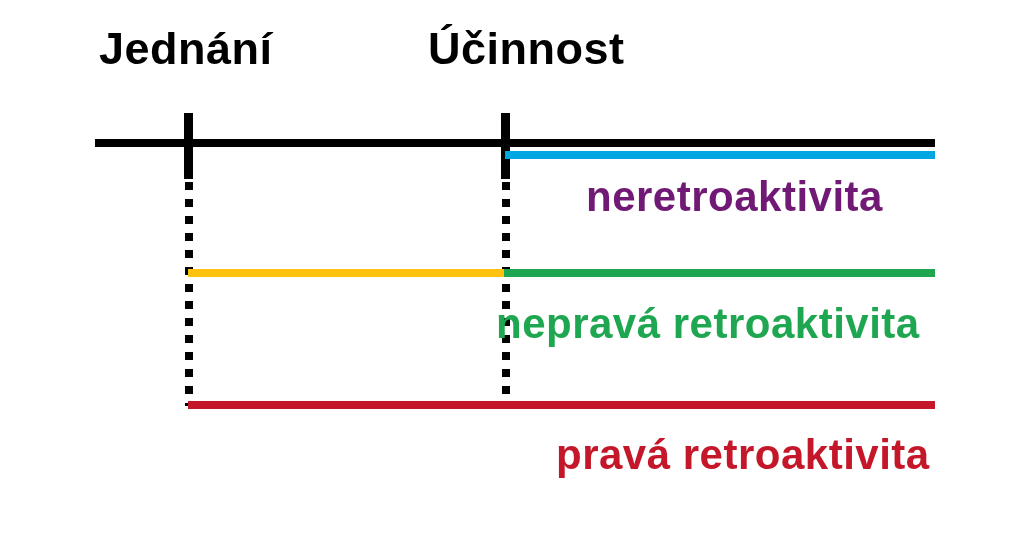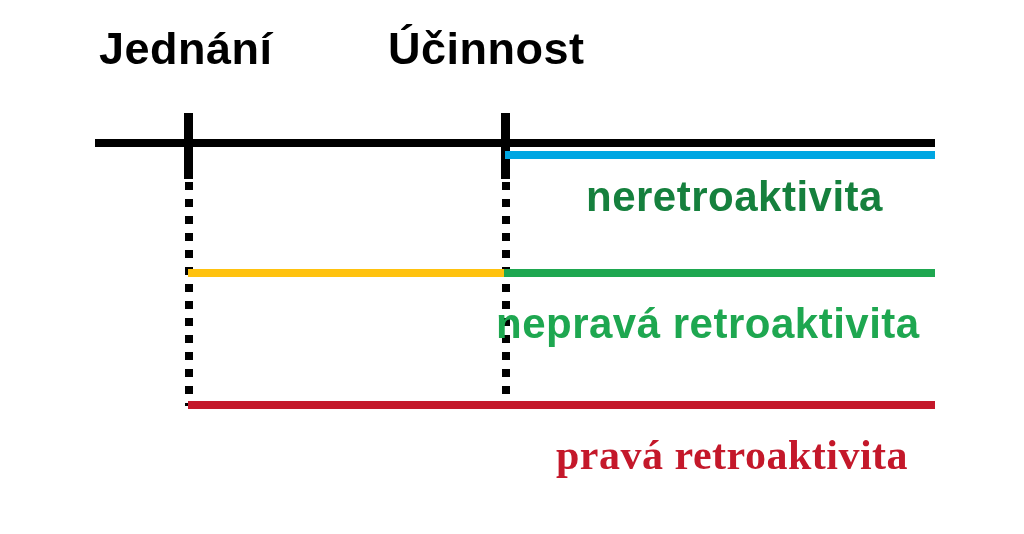--- a/index.html
+++ b/index.html
@@ -18,21 +18,21 @@
   .event-label {
     position: absolute;
     font-size: 45px;
     font-weight: 700;
     color: #000000;
     line-height: 1;
     white-space: nowrap;
     letter-spacing: 0.5px;
   }
   #label-jednani { left: 99px; top: 26px; }
-  #label-ucinnost { left: 388px; top: 26px; }
+  #label-ucinnost { left: 428px; top: 26px; }
 
   .timeline-axis {
     position: absolute;
     left: 95px; top: 139px;
     width: 840px; height: 8px;
     background: #000000;
   }
   .tick {
     position: absolute;
     top: 113px;
@@ -85,22 +85,22 @@
   <div class="event-label" id="label-ucinnost">Účinnost</div>
 
   <div class="timeline-axis" style="background: rgb(0, 0, 0);"></div>
   <div class="tick" id="tick-jednani" style="background: rgb(0, 0, 0);"></div>
   <div class="tick" id="tick-ucinnost" style="background: rgb(0, 0, 0);"></div>
 
   <div class="dotted-guide" id="dotted-jednani"></div>
   <div class="dotted-guide" id="dotted-ucinnost"></div>
 
   <div class="series-line" id="line-neretro" style="background: rgb(0, 166, 226);"></div>
-  <div class="series-label" id="label-neretro" style="color: #15803d;">neretroaktivita</div>
+  <div class="series-label" id="label-neretro" style="color: #701a75;">neretroaktivita</div>
 
   <div class="series-line" id="line-neprava-pre" style="background: rgb(255, 194, 14);"></div>
   <div class="series-line" id="line-neprava-post" style="background: rgb(30, 167, 80);"></div>
   <div class="series-label" id="label-neprava" style="color: rgb(30, 167, 80);">nepravá retroaktivita</div>
 
   <div class="series-line" id="line-prava" style="background: rgb(196, 24, 42);"></div>
-  <div class="series-label" id="label-prava" style="color: rgb(196, 24, 42); font-family: Liberation Serif, serif;">pravá retroaktivita</div>
+  <div class="series-label" id="label-prava" style="color: rgb(196, 24, 42);">pravá retroaktivita</div>
 
 </div>
 
 </body></html>

